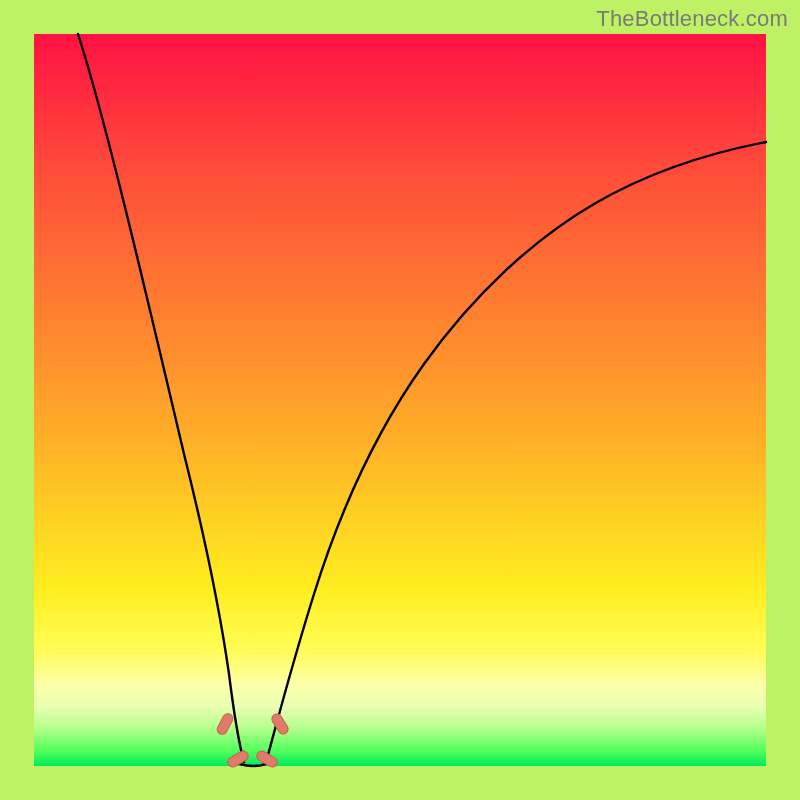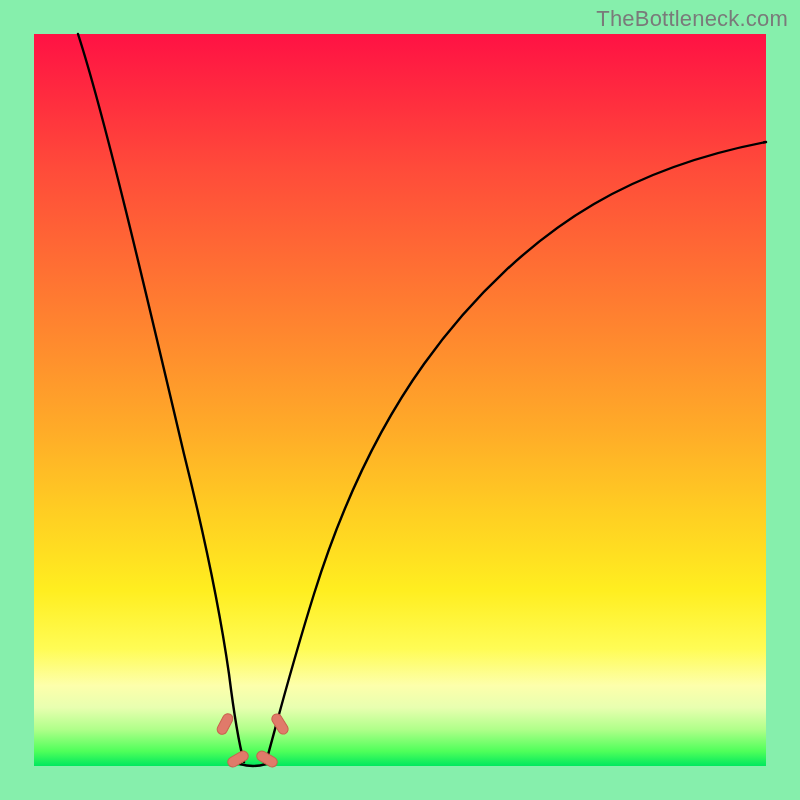--- a/index.html
+++ b/index.html
@@ -10,21 +10,21 @@
     background: #000;
     overflow: hidden;
     font-family: Arial, Helvetica, sans-serif;
   }
   .frame {
     position: absolute;
     left: 0;
     top: 0;
     width: 800px;
     height: 800px;
-    background: #86efac;
+    background: #bef264;
   }
   .plot-area {
     position: absolute;
     left: 34px;
     top: 34px;
     width: 732px;
     height: 732px;
     
     background: linear-gradient(
       to bottom,

